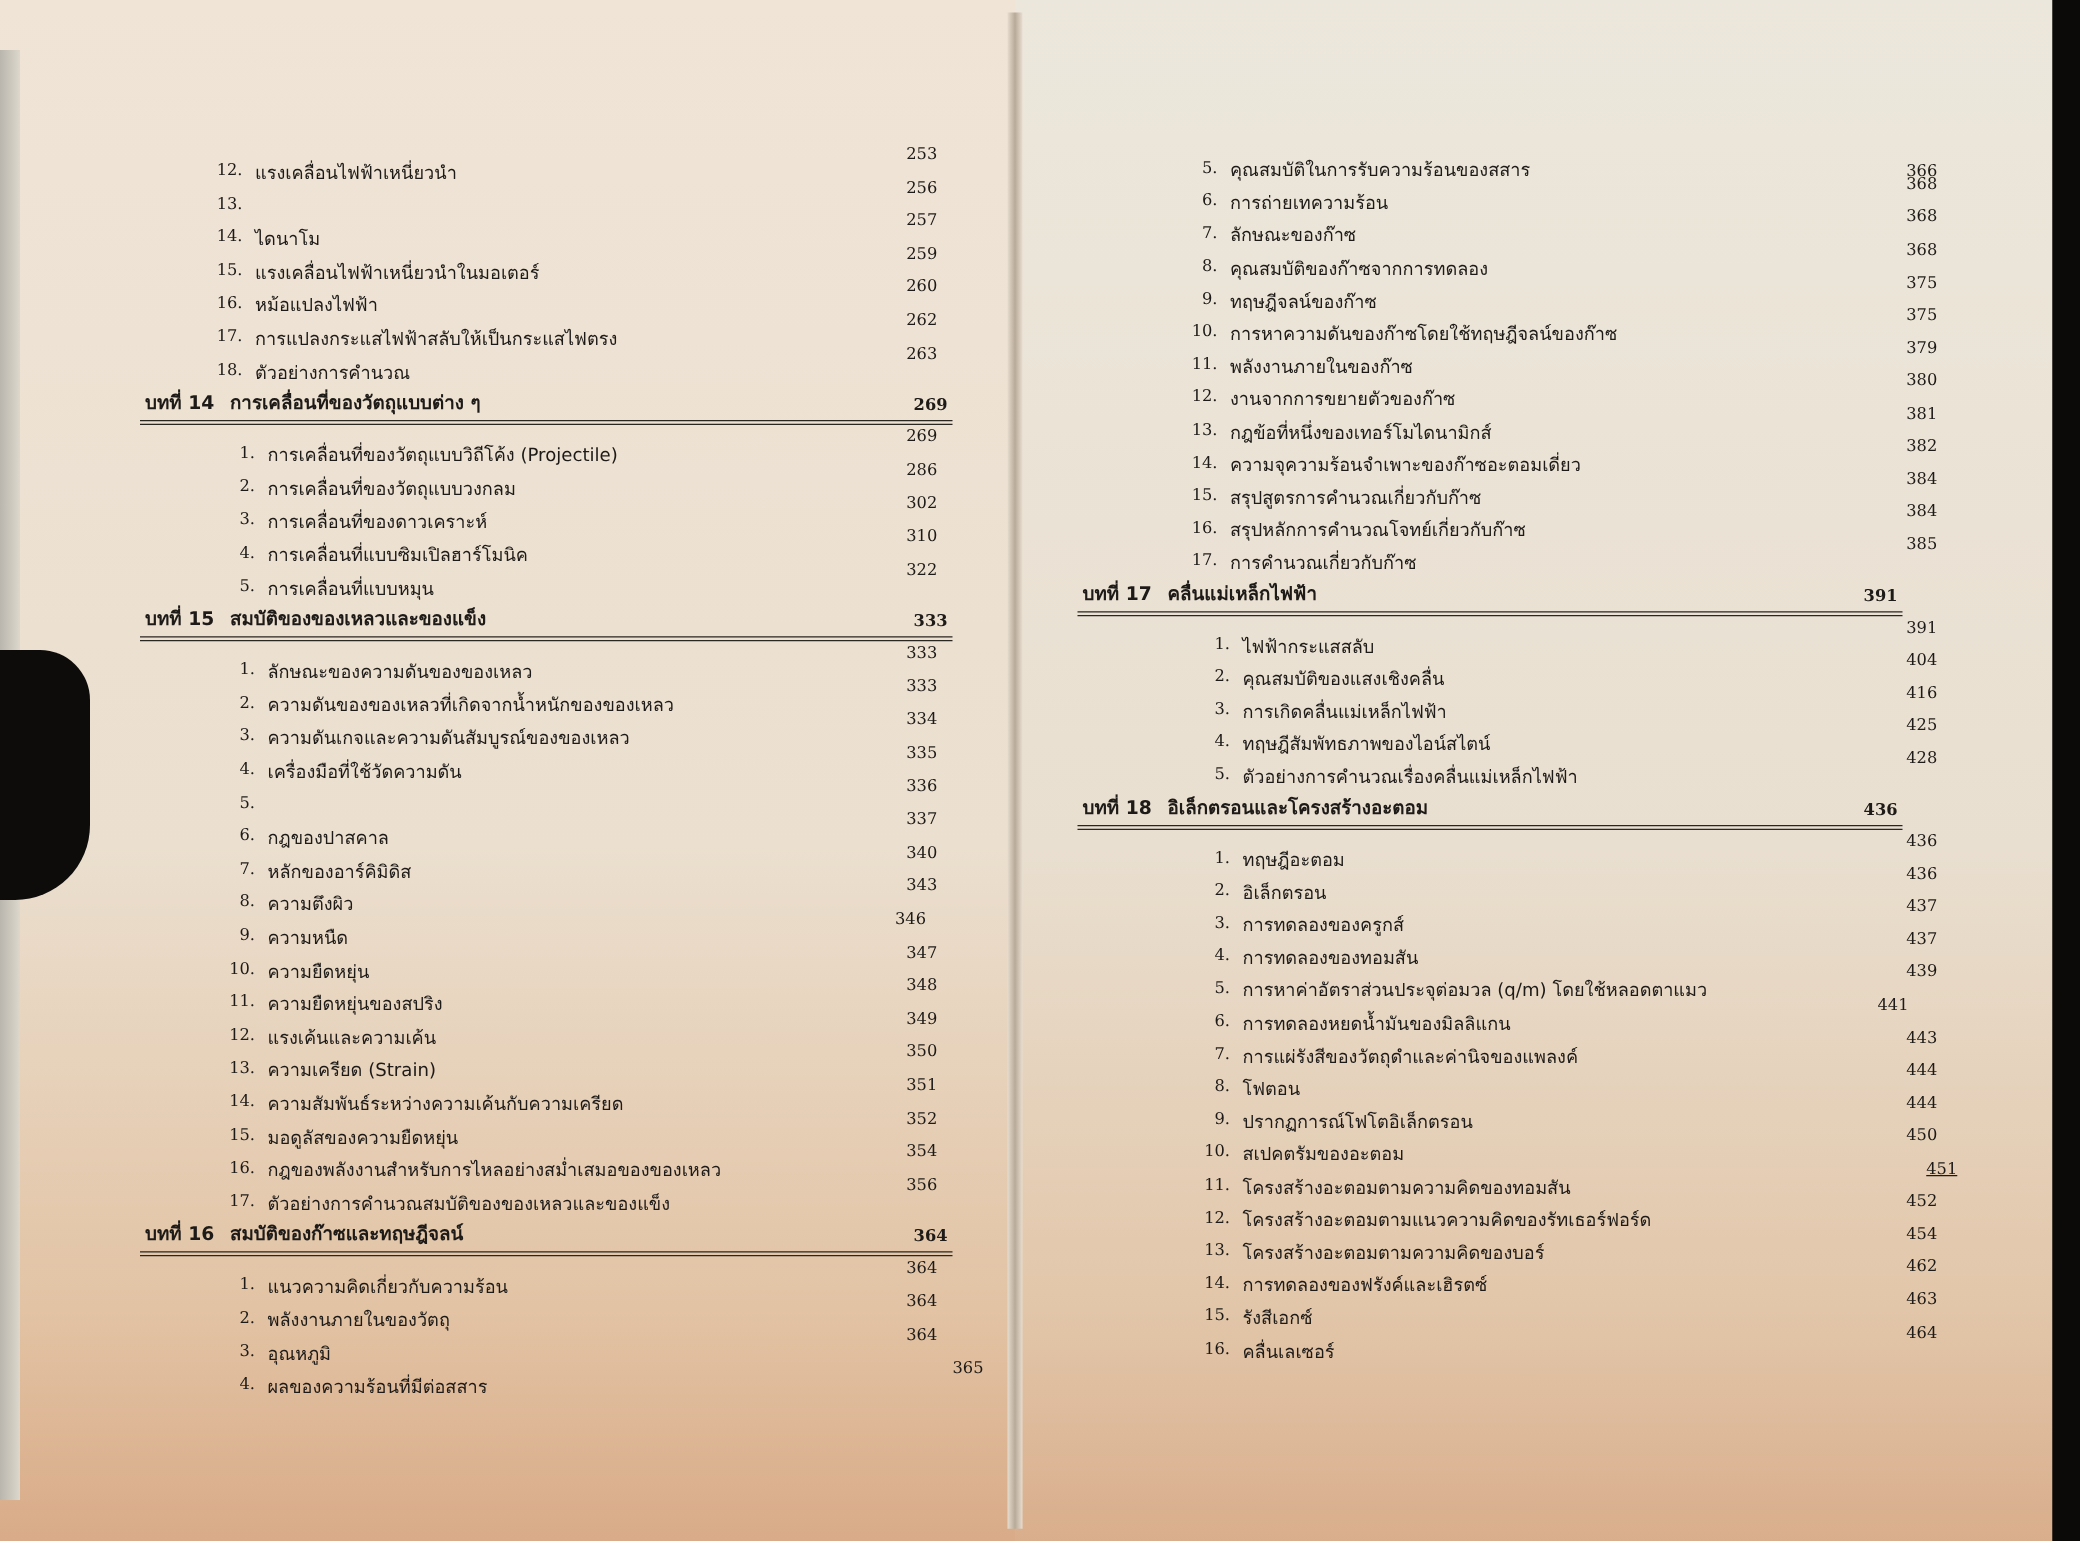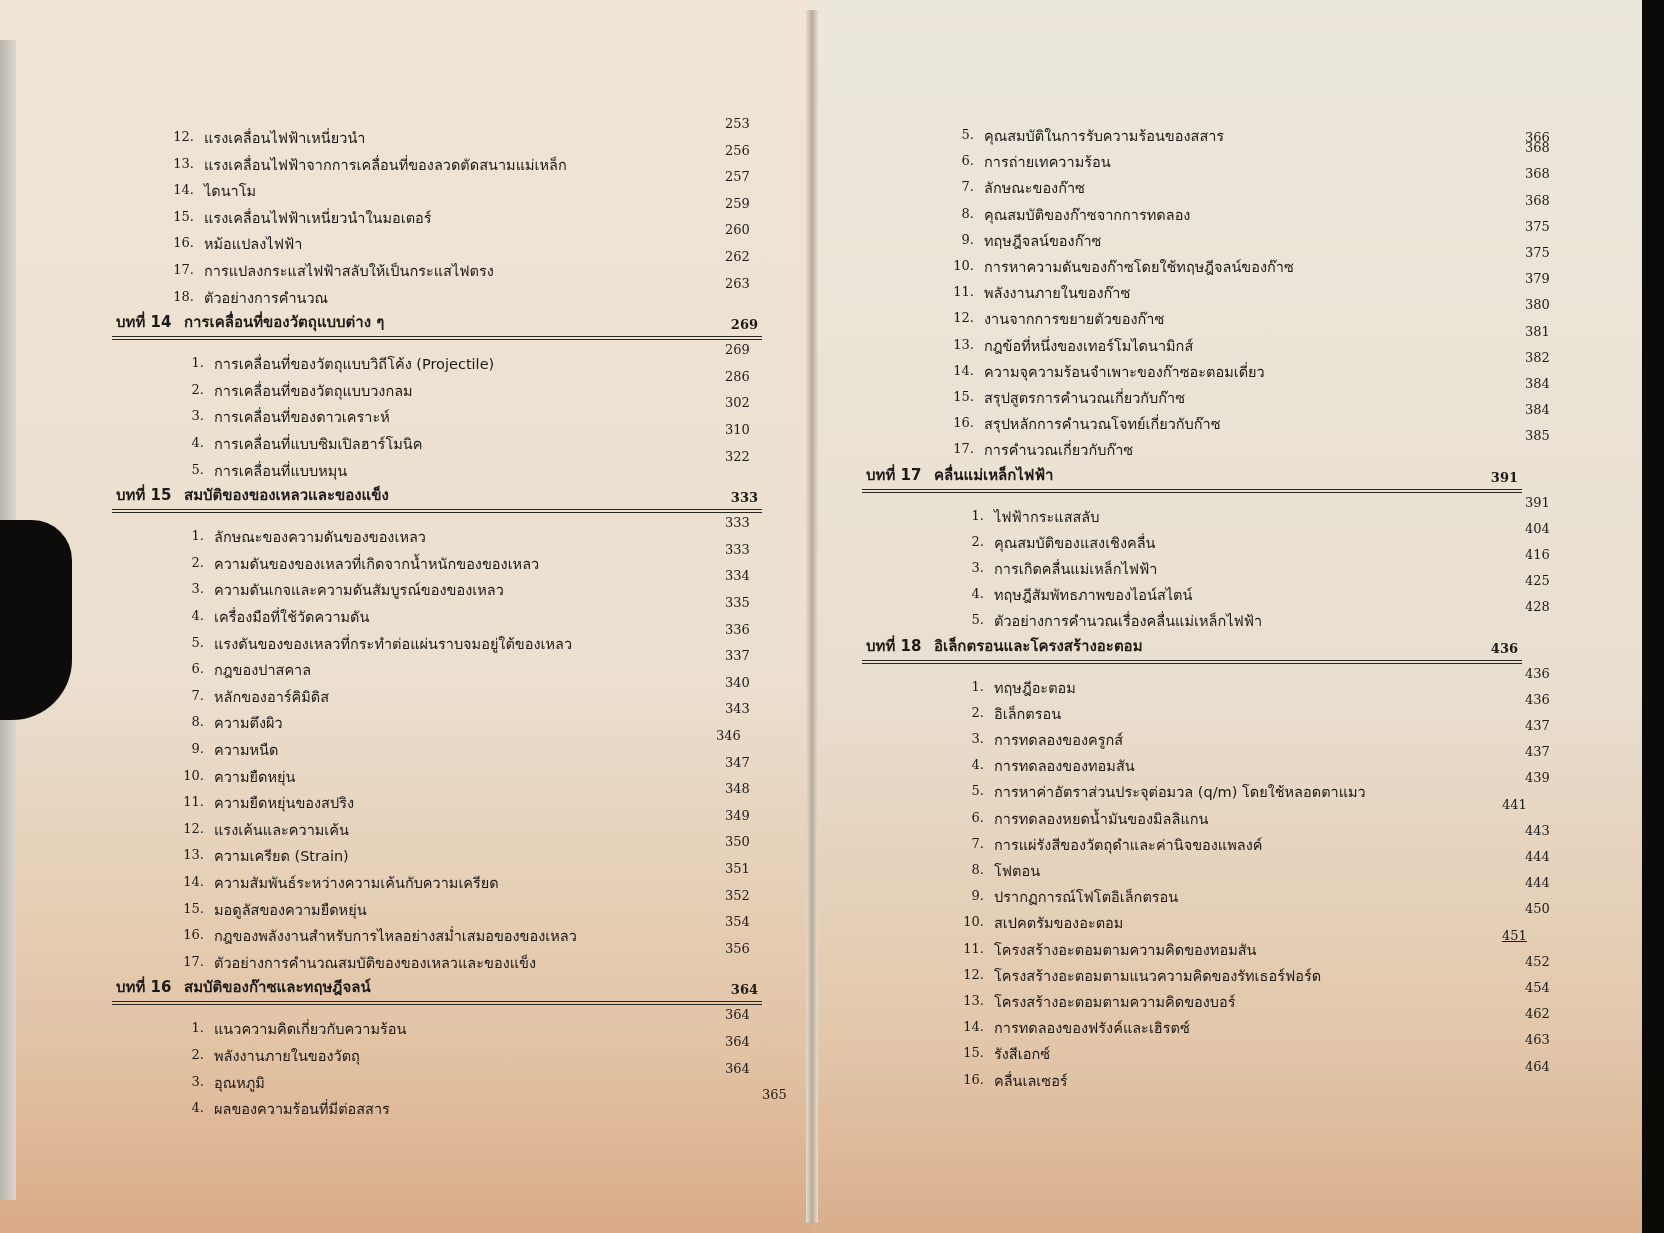--- a/index.html
+++ b/index.html
@@ -55,21 +55,20 @@
   <div class="page left">
     <div class="edge-left"></div>
     <div class="toc" id="toc-left">
         <div class="entry" style="left: 160px; top: 126px; width: 605px;">
           <span class="num">12.</span>
           <span class="title">แรงเคลื่อนไฟฟ้าเหนี่ยวนำ</span>
           <span class="pg" style="left: 565px;">253</span>
         </div>
         <div class="entry" style="left: 160px; top: 152.6px; width: 605px;">
           <span class="num">13.</span>
-          <span class="title">แรงเคลื่อนไฟฟ้าจากการเคลื่อนที่ของลวดตัดสนามแม่เหล็ก</span>
           <span class="pg" style="left: 565px;">256</span>
         </div>
         <div class="entry" style="left: 160px; top: 179.2px; width: 605px;">
           <span class="num">14.</span>
           <span class="title">ไดนาโม</span>
           <span class="pg" style="left: 565px;">257</span>
         </div>
         <div class="entry" style="left: 160px; top: 205.8px; width: 605px;">
           <span class="num">15.</span>
           <span class="title">แรงเคลื่อนไฟฟ้าเหนี่ยวนำในมอเตอร์</span>
@@ -140,21 +139,20 @@
           <span class="title">ความดันเกจและความดันสัมบูรณ์ของของเหลว</span>
           <span class="pg" style="left: 555px;">334</span>
         </div>
         <div class="entry" style="left: 170px; top: 605px; width: 595px;">
           <span class="num">4.</span>
           <span class="title">เครื่องมือที่ใช้วัดความดัน</span>
           <span class="pg" style="left: 555px;">335</span>
         </div>
         <div class="entry" style="left: 170px; top: 631.6px; width: 595px;">
           <span class="num">5.</span>
-          <span class="title">แรงดันของของเหลวที่กระทำต่อแผ่นราบจมอยู่ใต้ของเหลว</span>
           <span class="pg" style="left: 555px;">336</span>
         </div>
         <div class="entry" style="left: 170px; top: 658.2px; width: 595px;">
           <span class="num">6.</span>
           <span class="title">กฎของปาสคาล</span>
           <span class="pg" style="left: 555px;">337</span>
         </div>
         <div class="entry" style="left: 170px; top: 684.8px; width: 595px;">
           <span class="num">7.</span>
           <span class="title">หลักของอาร์คิมิดิส</span>
@@ -385,21 +383,21 @@
           <span class="pg" style="left: 575px;">444</span>
         </div>
         <div class="entry" style="left: 138px; top: 911.4px; width: 615px;">
           <span class="num">10.</span>
           <span class="title">สเปคตรัมของอะตอม</span>
           <span class="pg" style="left: 575px;">450</span>
         </div>
         <div class="entry" style="left: 138px; top: 937.6px; width: 615px;">
           <span class="num">11.</span>
           <span class="title">โครงสร้างอะตอมตามความคิดของทอมสัน</span>
-          <span class="pg" style="left: 552px; text-decoration: underline;">451</span>
+          <span class="pg" style="left: 591px; text-decoration: underline;">451</span>
         </div>
         <div class="entry" style="left: 138px; top: 963.8px; width: 615px;">
           <span class="num">12.</span>
           <span class="title">โครงสร้างอะตอมตามแนวความคิดของรัทเธอร์ฟอร์ด</span>
           <span class="pg" style="left: 575px;">452</span>
         </div>
         <div class="entry" style="left: 138px; top: 990px; width: 615px;">
           <span class="num">13.</span>
           <span class="title">โครงสร้างอะตอมตามความคิดของบอร์</span>
           <span class="pg" style="left: 575px;">454</span>

